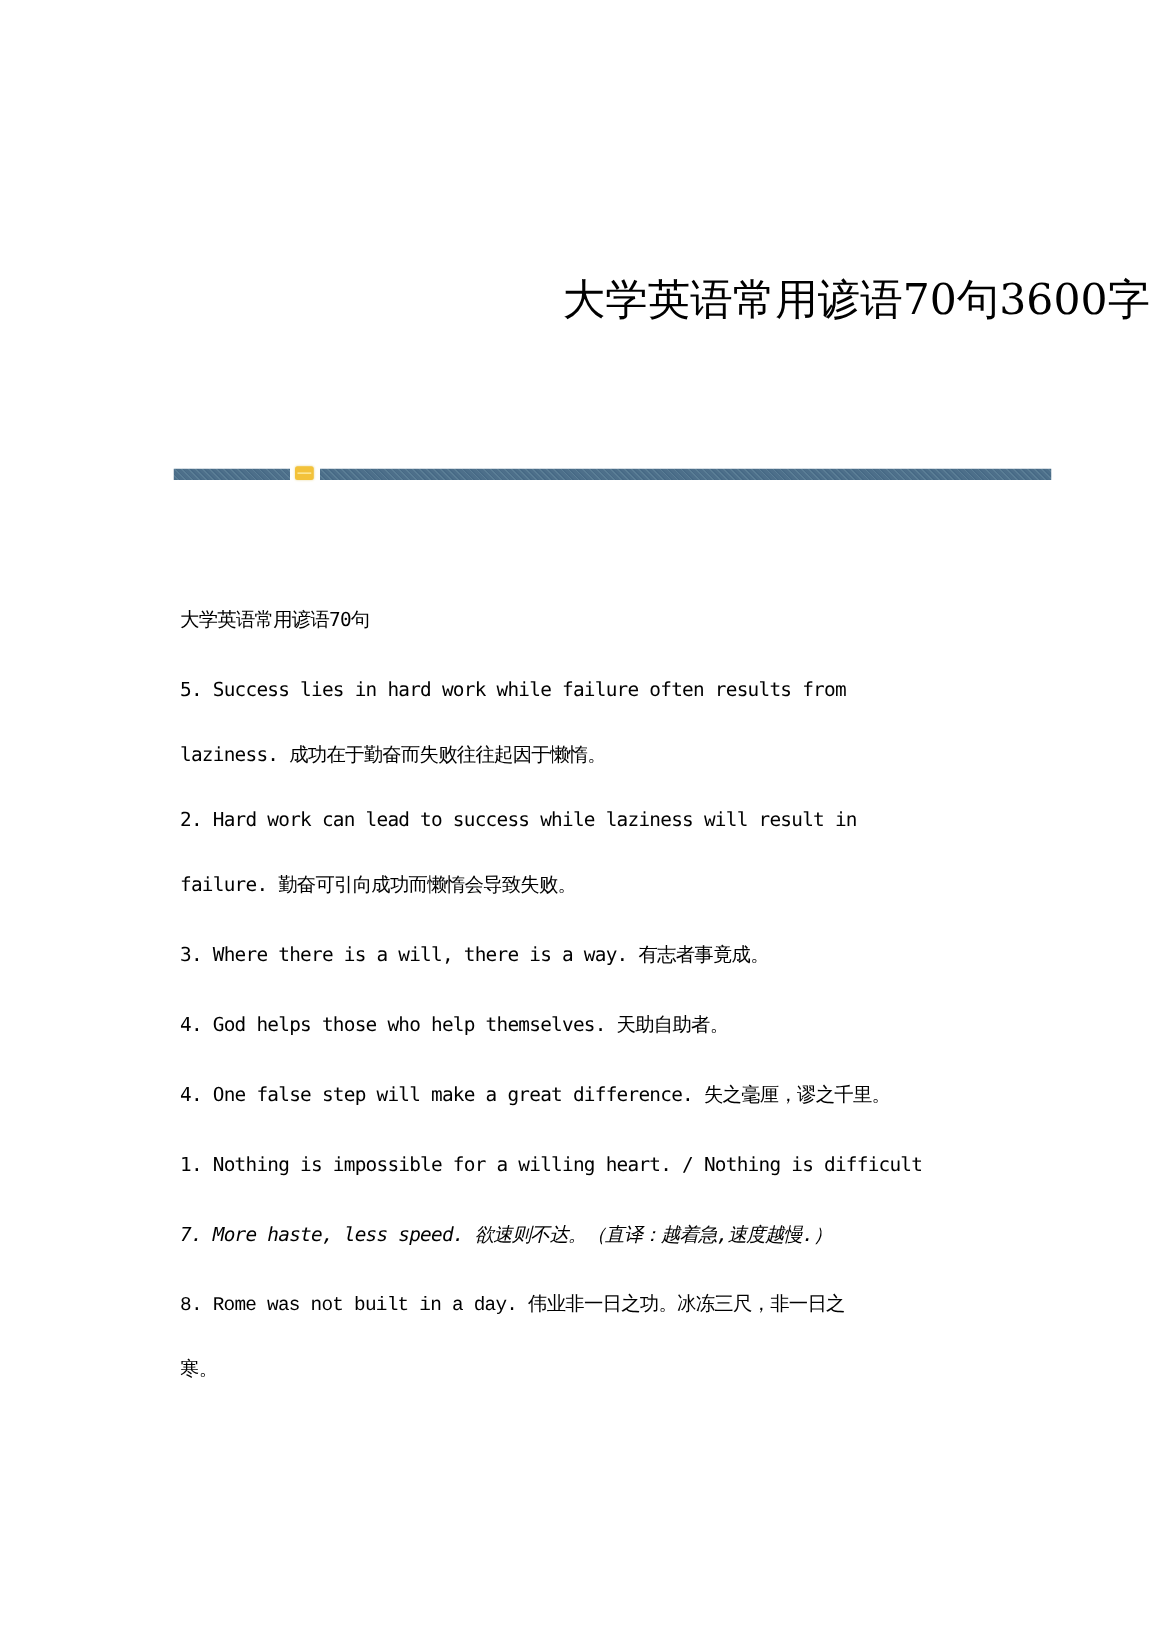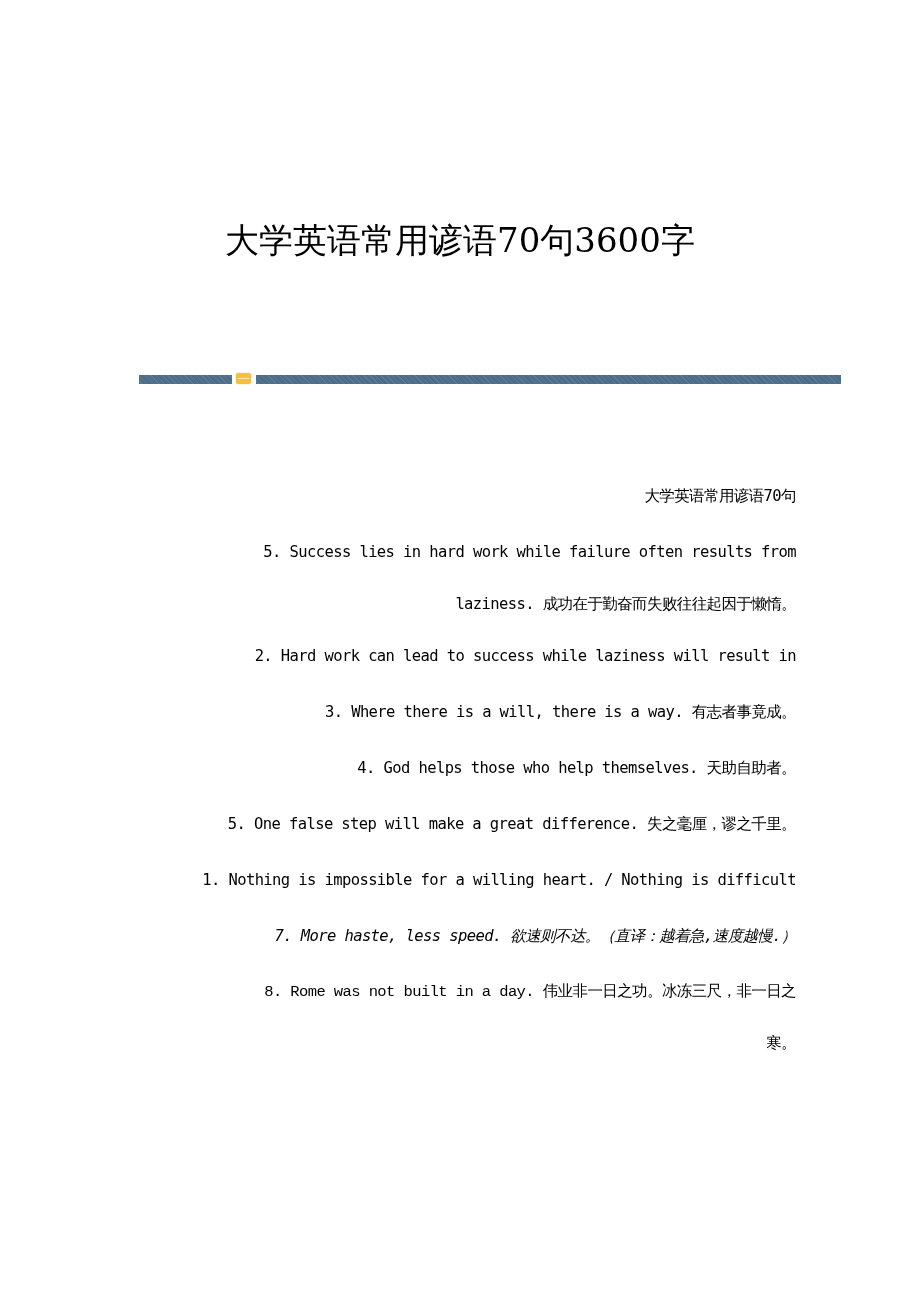--- a/index.html
+++ b/index.html
@@ -13,21 +13,21 @@
       position: relative;
       overflow: hidden;
       color: #000000;
       font-family: "DejaVu Serif", "Liberation Serif", serif;
     }
     .title {
       position: absolute;
       top: 214px;
       left: 0;
       width: 920px;
-      text-align: center;
+      text-align: right;
       font-family: "DejaVu Serif", "Liberation Serif", serif;
       font-size: 34px;
       line-height: 52px;
       letter-spacing: 0px;
       font-weight: normal;
     }
     .divider {
       position: absolute;
       top: 375px;
       left: 139px;
@@ -64,28 +64,27 @@
     .divider .bar-right {
       position: absolute;
       left: 117px;
       top: 0;
       right: 0;
       height: 9px;
       background: repeating-linear-gradient(45deg, #4d6f8a 0px, #4d6f8a 2px, #5a7d95 2px, #5a7d95 3px, #476a86 3px, #476a86 4px);
     }
     .content {
       position: absolute;
-      left: 156px;
+      left: 144px;
       top: 470px;
       width: 640px;
       font-family: "DejaVu Sans Mono", "Liberation Mono", monospace;
       font-size: 15.5px;
       line-height: 52px;
       letter-spacing: -0.6px;
-      text-align: right;
     }
     .line {
       white-space: nowrap;
       height: 52px;
     }
     .gap-s { height: 4px; }
   </style>
 </head>
 <body>
 
@@ -101,32 +100,33 @@
   <div class="line">大学英语常用谚语70句</div>
   <div class="gap-s"></div>
 
   <div>
     <div class="line">5. Success lies in hard work while failure often results from</div>
     <div class="line">laziness. 成功在于勤奋而失败往往起因于懒惰。</div>
   </div>
 
   <div>
     <div class="line">2. Hard work can lead to success while laziness will result in</div>
+    <div class="line">failure. 勤奋可引向成功而懒惰会导致失败。</div>
   </div>
 
   <div style="margin-top:4px;">
     <div class="line">3. Where there is a will, there is a way. 有志者事竟成。</div>
   </div>
 
   <div style="margin-top:4px;">
     <div class="line">4. God helps those who help themselves. 天助自助者。</div>
   </div>
 
   <div style="margin-top:4px;">
-    <div class="line">5. One false step will make a great difference. 失之毫厘，谬之千里。</div>
+    <div class="line">4. One false step will make a great difference. 失之毫厘，谬之千里。</div>
   </div>
 
   <div style="margin-top:4px;">
     <div class="line">1. Nothing is impossible for a willing heart. / Nothing is difficult</div>
   </div>
 
   <div style="margin-top:4px;font-style:italic;">
     <div class="line">7. More haste, less speed. 欲速则不达。（直译：越着急,速度越慢.）</div>
   </div>
 

